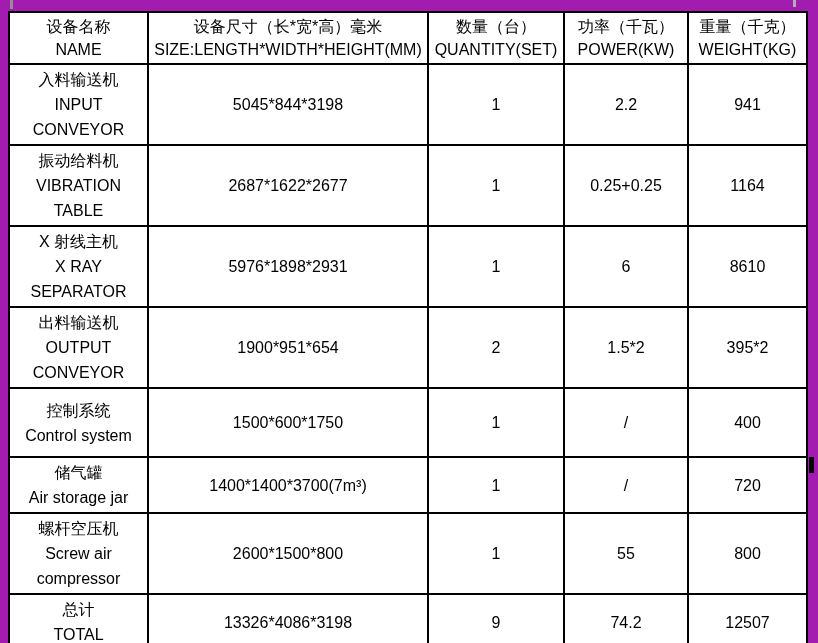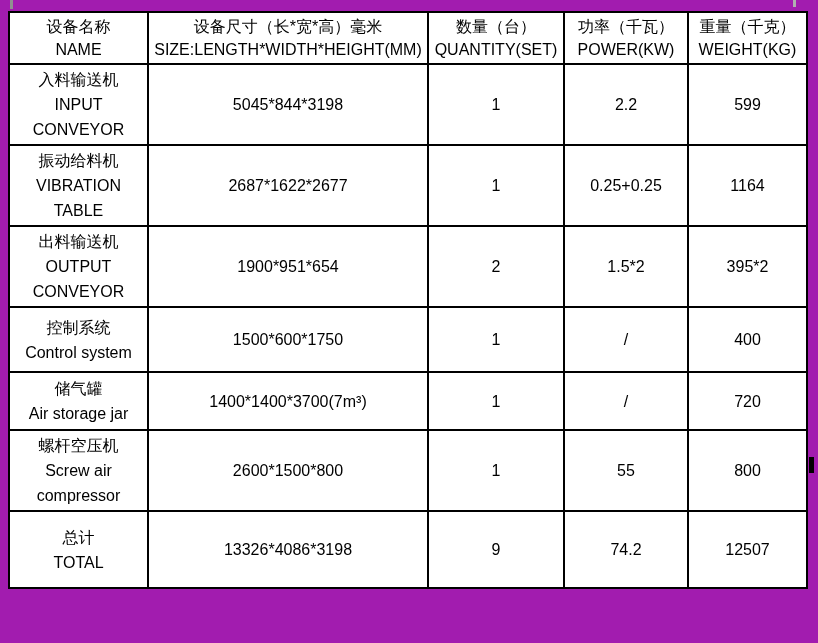--- a/index.html
+++ b/index.html
@@ -32,21 +32,21 @@
     line-height: 25px;
     padding: 2px 2px;
     overflow: hidden;
   }
   .spec-table thead tr { height: 52px; }
   .spec-table th { line-height: 23px; font-size: 16px; }
   .spec-table tbody tr:nth-child(1) { height: 64px; }
   .spec-table tbody tr:nth-child(2) { height: 65px; margin-left: 32px; }
   .spec-table tbody tr:nth-child(3) { height: 71px; }
   .spec-table tbody tr:nth-child(4) { height: 65px; }
-  .spec-table tbody tr:nth-child(5) { height: 58px; border-radius: 20px; }
+  .spec-table tbody tr:nth-child(5) { height: 69px; border-radius: 20px; }
   .spec-table tbody tr:nth-child(6) { height: 49px; margin-top: 20px; }
   .spec-table tbody tr:nth-child(7) { height: 77px; }
   .spec-table tbody tr:nth-child(8) { height: 54px; }
   .spec-table tbody tr:nth-child(9) { height: 51px; }
   .mono-cell {
     font-family: "DejaVu Sans Mono", "Liberation Mono", monospace;
     font-size: 13px;
     line-height: 19px;
     letter-spacing: 1px;
   }
@@ -98,30 +98,39 @@
       </tr>
     </thead>
     <tbody>
       <tr>
         <td>入料输送机
 INPUT
 CONVEYOR</td>
         <td>5045*844*3198</td>
         <td>1</td>
         <td>2.2</td>
-        <td>599</td>
+        <td>941</td>
       </tr>
       <tr>
         <td>振动给料机
 VIBRATION
 TABLE</td>
         <td>2687*1622*2677</td>
         <td>1</td>
         <td>0.25+0.25</td>
         <td>1164</td>
+      </tr>
+      <tr>
+        <td>X 射线主机
+X RAY
+SEPARATOR</td>
+        <td>5976*1898*2931</td>
+        <td>1</td>
+        <td>6</td>
+        <td>8610</td>
       </tr>
       <tr>
         <td>出料输送机
 OUTPUT
 CONVEYOR</td>
         <td>1900*951*654</td>
         <td>2</td>
         <td>1.5*2</td>
         <td>395*2</td>
       </tr>

